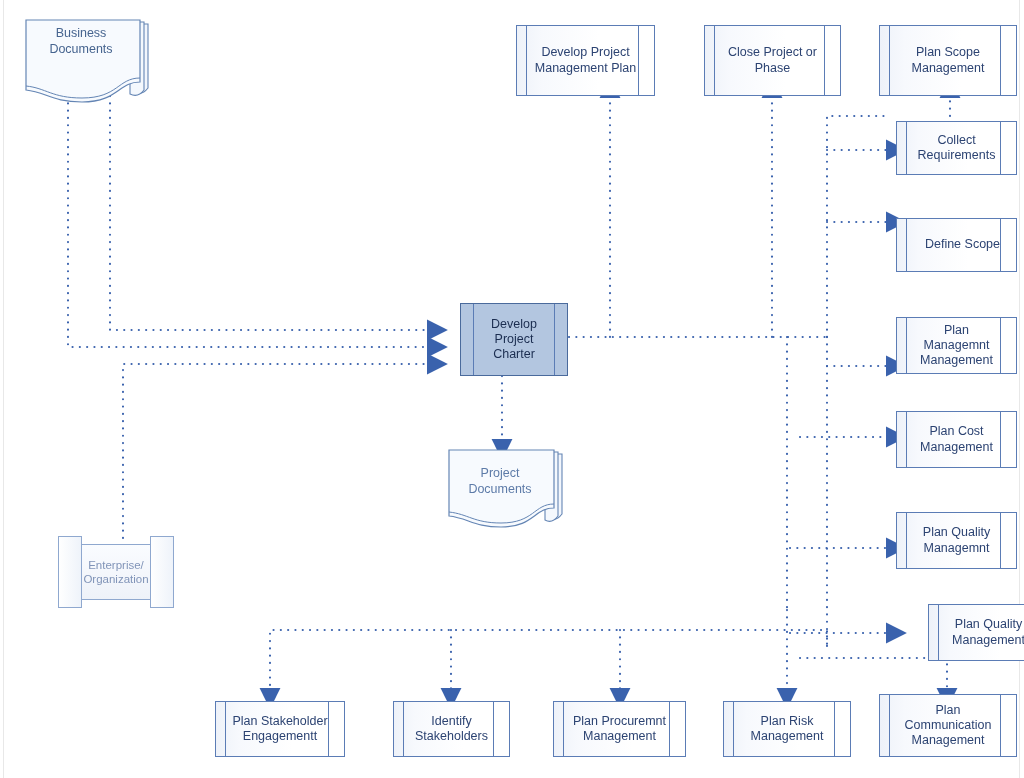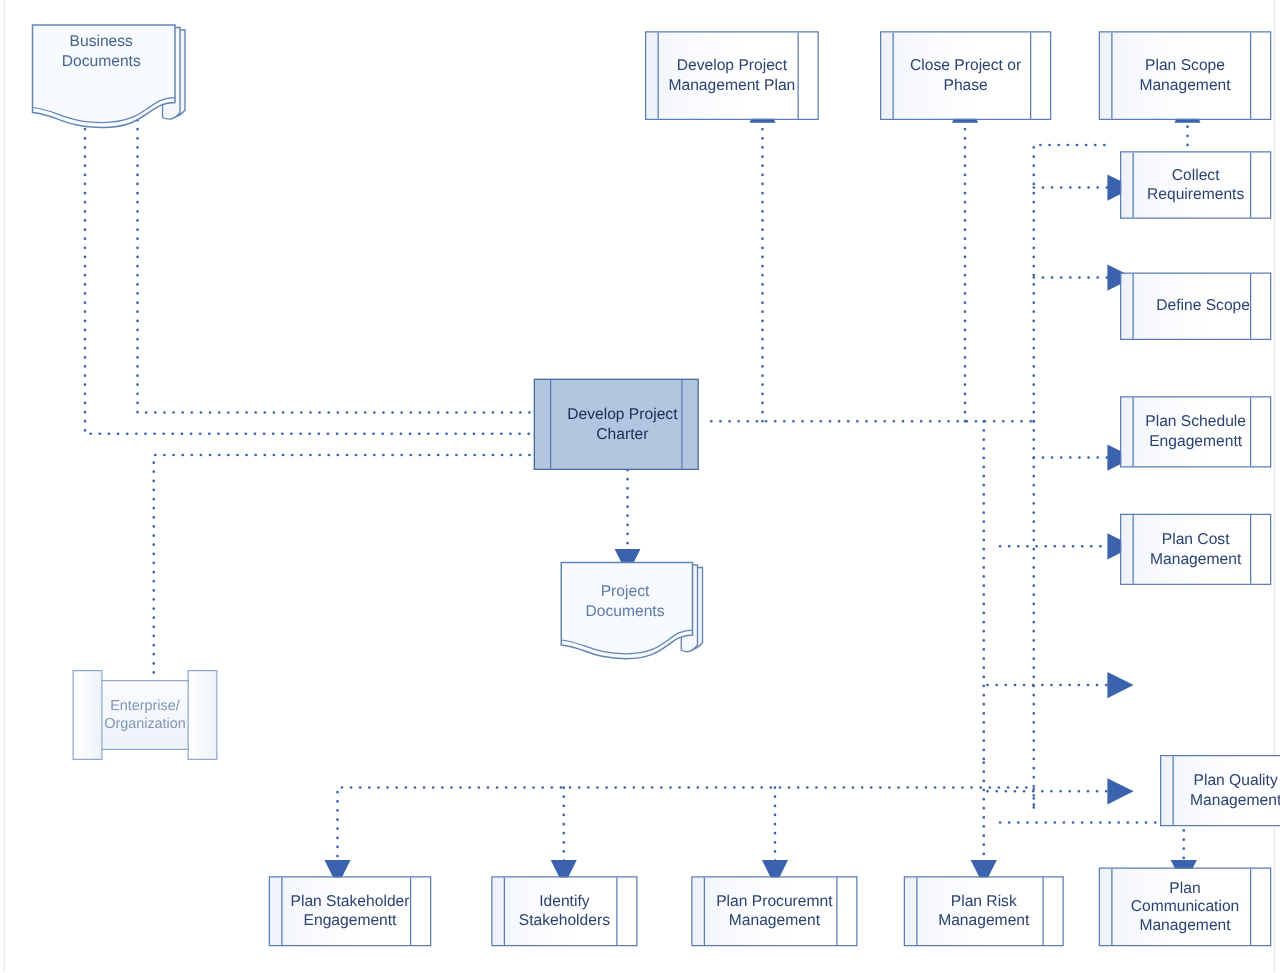--- a/index.html
+++ b/index.html
@@ -215,21 +215,21 @@
   <div class="org" style="left:58px; top:536px; width:116px; height:72px;">
     <div class="body"></div>
     <div class="cap l"></div>
     <div class="cap r"></div>
     <div class="lbl">
       <span>Enterprise/</span><br>
       <span>Organization</span>
     </div>
   </div>
 
-  <div class="proc active" style="left:427px; top:303px; width:132px; height:73px;">
+  <div class="proc active" style="left:460px; top:303px; width:108px; height:73px;">
     <span class="lbl">
       <span>Develop Project</span><br>
       <span>Charter</span>
     </span>
   </div>
 
   <div class="proc" style="left:516px; top:25px; width:139px; height:71px;">
     <span class="lbl">Develop Project Management Plan</span>
   </div>
 
@@ -243,27 +243,30 @@
 
   <div class="proc" style="left:896px; top:121px; width:121px; height:54px;">
     <span class="lbl">Collect Requirements</span>
   </div>
 
   <div class="proc" style="left:896px; top:218px; width:121px; height:54px;">
     <span class="lbl">Define Scope</span>
   </div>
 
   <div class="proc" style="left:896px; top:317px; width:121px; height:57px;">
-    <span class="lbl">Plan Schedule Engagementt</span>
+    <span class="lbl">Plan Managemnt Management</span>
   </div>
 
   <div class="proc" style="left:896px; top:411px; width:121px; height:57px;">
     <span class="lbl">Plan Cost Management</span>
   </div>
 
+  <div class="proc" style="left:896px; top:512px; width:121px; height:57px;">
+    <span class="lbl">Plan Quality Managemnt</span>
+  </div>
 
   <div class="proc" style="left:896px; top:604px; width:121px; height:57px;margin-left:32px;">
     <span class="lbl">Plan Quality Management</span>
   </div>
 
   <div class="proc" style="left:215px; top:701px; width:130px; height:56px;">
     <span class="lbl">Plan Stakeholder Engagementt</span>
   </div>
 
   <div class="proc" style="left:393px; top:701px; width:117px; height:56px;">

